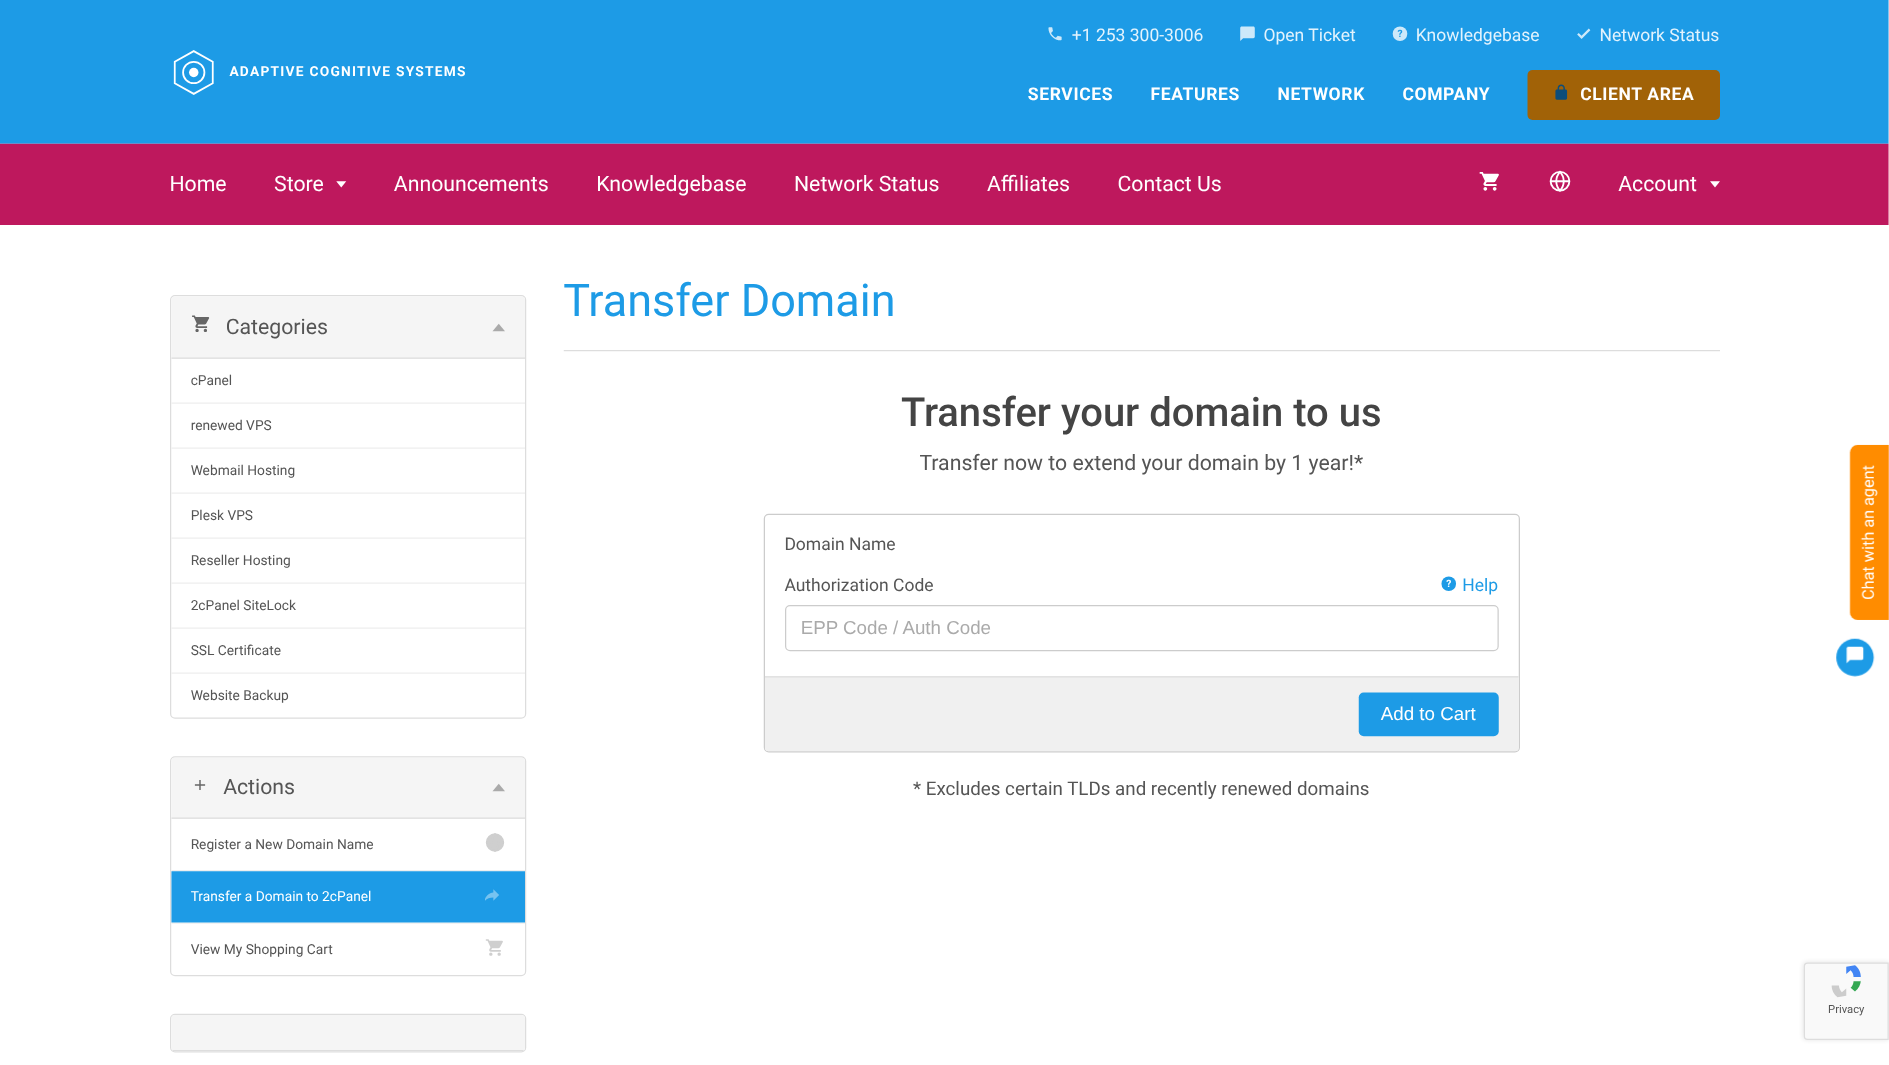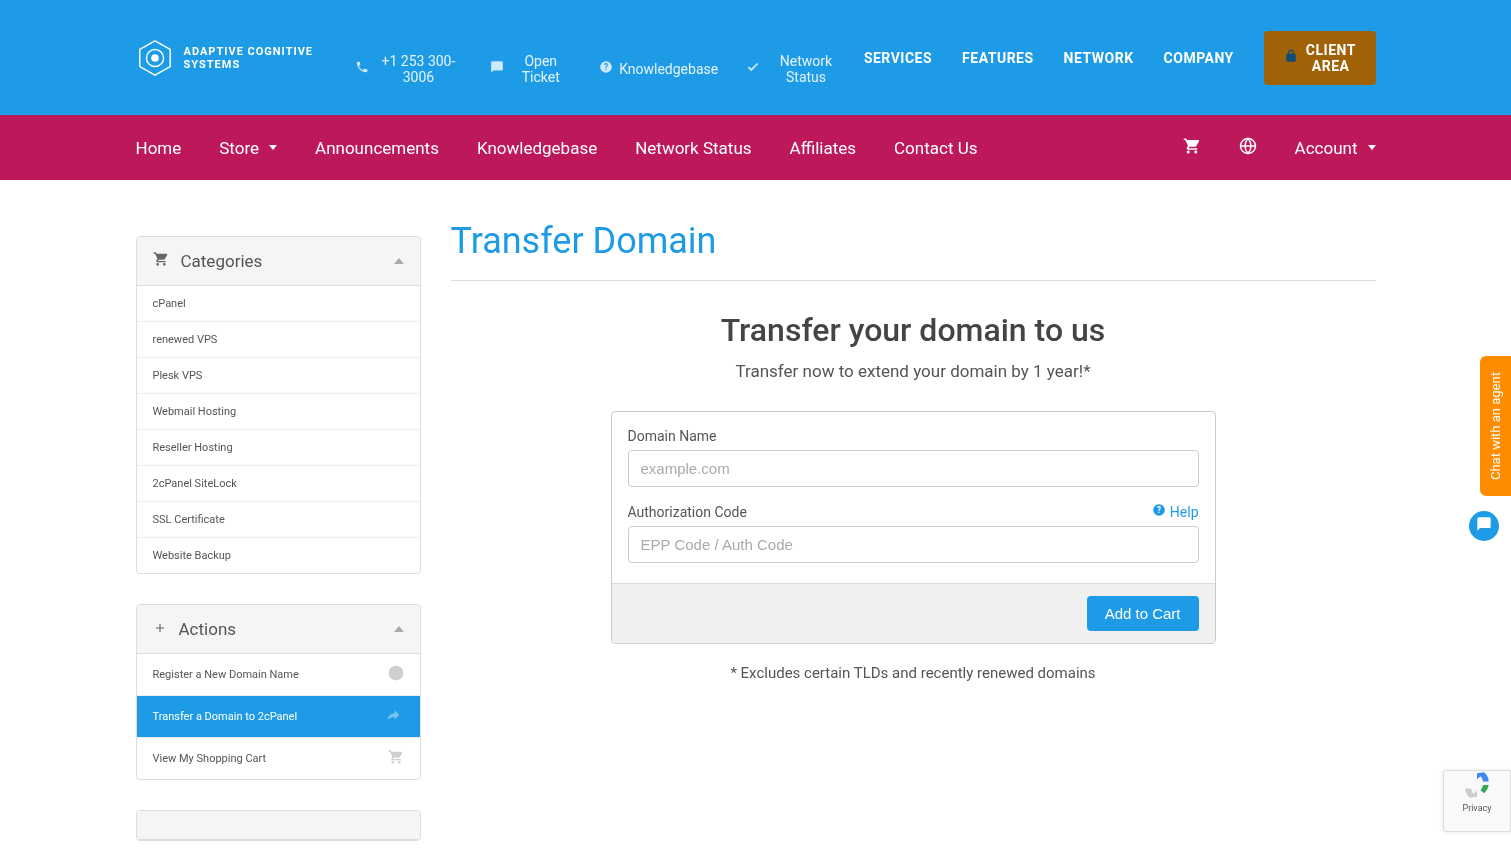--- a/index.html
+++ b/index.html
@@ -2,21 +2,21 @@
 <html><head>
 <meta charset="utf-8">
 <style>
 * { margin: 0; padding: 0; box-sizing: border-box; }
 body { font-family: -apple-system, BlinkMacSystemFont, "Segoe UI", Roboto, "Helvetica Neue", Arial, sans-serif; background: #fff; color: #333; }
 .top-header { background: #1d9be6; color: #fff; }
 .top-header-inner { max-width: 1280px; margin: 0 auto; padding: 0 20px; display: flex; justify-content: space-between; align-items: center; height: 115px; }
 .logo { display: flex; align-items: center; gap: 10px; }
 .logo-icon { width: 38px; height: 38px; }
 .logo-text { font-size: 11px; font-weight: 700; letter-spacing: 1px; color: #fff; }
-.top-right { display: flex; flex-direction: row; align-items: flex-end; gap: 18px; text-align: center; }
+.top-right { display: flex; flex-direction: column; align-items: flex-end; gap: 18px; text-align: center; }
 .top-links { display: flex; gap: 28px; font-size: 14px; align-items: center; }
 .top-links a { color: #e3f3fd; text-decoration: none; display: flex; align-items: center; gap: 6px; }
 .top-nav { display: flex; gap: 30px; align-items: center; }
 .top-nav a { color: #fff; font-weight: 700; font-size: 14px; letter-spacing: 0.5px; text-decoration: none; }
 .client-area-btn { background: #a16207; color: #0d4d7a; font-weight: 700; font-size: 14px; padding: 11px 20px; border-radius: 4px; display: flex; align-items: center; gap: 8px; text-decoration: none; }
 .main-nav { background: #be185d; }
 .main-nav-inner { max-width: 1280px; margin: 0 auto; padding: 0 20px; display: flex; justify-content: space-between; align-items: center; height: 65px; }
 .main-nav-left { display: flex; gap: 38px; }
 .main-nav-left a { color: #fff; font-size: 17px; text-decoration: none; display: flex; align-items: center; gap: 8px; }
 .main-nav-right { display: flex; gap: 38px; align-items: center; }
@@ -164,24 +164,24 @@
         <span class="chevron-up"></span>
       </div>
       <ul class="panel-list">
         <li>
             <a href="#">cPanel</a>
           </li>
         <li>
             <a href="#">renewed VPS</a>
           </li>
         <li>
+            <a href="#">Webmail Hosting</a>
+          </li>
+        <li>
             <a href="#">Plesk VPS</a>
-          </li>
-        <li>
-            <a href="#">Webmail Hosting</a>
           </li>
         <li>
             <a href="#">Reseller Hosting</a>
           </li>
         <li>
             <a href="#">2cPanel SiteLock</a>
           </li>
         <li>
             <a href="#">SSL Certificate</a>
           </li>
@@ -244,21 +244,20 @@
     <div class="hero">
       <h2>Transfer your domain to us</h2>
       <p>Transfer now to extend your domain by 1 year!*</p>
     </div>
     <div class="form-panel">
       <div class="form-panel-body">
         <div class="form-group">
           <div class="form-label-row">
             <label class="form-label">Domain Name</label>
           </div>
-          <input type="text" class="form-control" placeholder="example.com" style="">
         </div>
         <div class="form-group" style="margin-bottom:4px;">
           <div class="form-label-row">
             <label class="form-label">Authorization Code</label>
             <a href="#" class="help-link">
               <span><svg width="14" height="14" viewBox="0 0 24 24" fill="#1d9be6">
                     <circle cx="12" cy="12" r="10"></circle>
                     <text x="12" y="17" text-anchor="middle" fill="#fff" font-size="14" font-weight="bold">?</text>
                   </svg></span>
               <span>Help</span>

